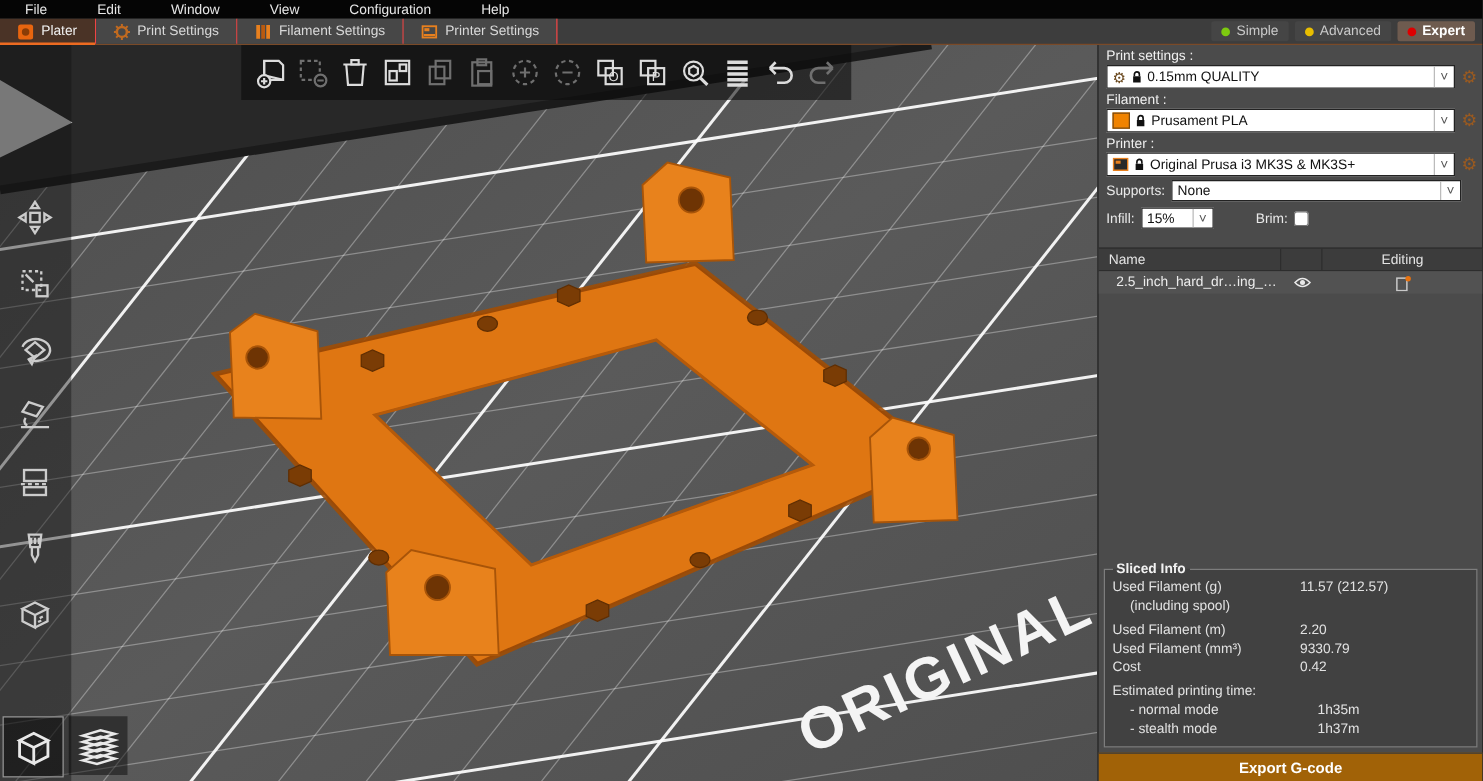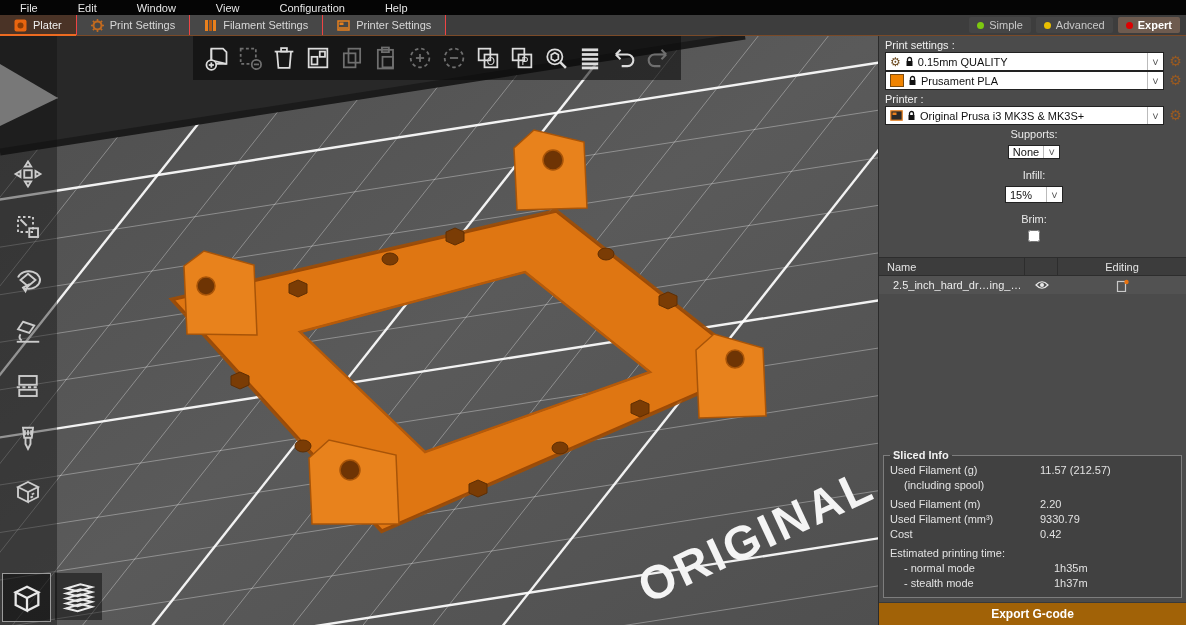--- a/index.html
+++ b/index.html
@@ -57,21 +57,21 @@
   .comborow{display:flex;align-items:center;gap:4px;padding:0 3px 0 6px;}
   .combo{flex:1;height:17px;background:#ffffff;border:1px solid #222;display:flex;align-items:center;
     gap:4px;padding:0 0 0 4px;color:#111;overflow:hidden;white-space:nowrap;}
   .combo .val{flex:1;font-size:11px;color:#111;overflow:hidden;text-overflow:ellipsis;}
   .combo .chev{width:15px;align-self:stretch;border-left:1px solid #bbb;display:flex;align-items:center;justify-content:center;color:#555;flex:none;}
   .gearbtn{width:15px;height:15px;flex:none;color:#9a5a20;font-size:14px;line-height:15px;text-align:center;}
   .swatch{width:12px;height:11px;background:#F08300;border:1px solid #7a4a10;flex:none;}
   .gearglyph{color:#6b4a20;font-size:12px;line-height:12px;flex:none;}
   .lock{flex:none;}
   .minicombo{width:52px;flex:none;}
-  .inline-row{display:flex;align-items:center;gap:5px;padding:3px 3px 2px 6px;flex-direction:column;}
+  .inline-row{display:flex;align-items:center;gap:5px;padding:3px 3px 2px 6px;}
   .inline-row .spacer{width:24px;}
   input[type=checkbox]{width:12px;height:12px;margin:0;}
 
   
   #objtable{margin-top:13px;}
   .thead{display:flex;height:17px;background:#3c3c3c;border-top:1px solid #2d2d2d;border-bottom:1px solid #2d2d2d;
     align-items:center;color:#e4e4e4;}
   .thead .c1{flex:1;padding-left:8px;border-right:1px solid #2d2d2d;align-self:stretch;display:flex;align-items:center;}
   .thead .c2{width:32px;border-right:1px solid #2d2d2d;align-self:stretch;}
   .thead .c3{width:128px;text-align:center;}
@@ -436,20 +436,21 @@
         <svg class="lock" width="9" height="11">
             <path d="M2.5 5 V3.5 a2 2 0 0 1 4 0 V5" stroke="#111" fill="none" stroke-width="1.3"></path>
             <rect x="1.5" y="5" width="6" height="5" fill="#111"></rect>
           </svg>
         <span class="val">0.15mm QUALITY</span>
         <span class="chev">˅</span>
       </div>
       <div class="gearbtn">⚙</div>
     </div>
 
+    <div class="sec-label">Filament :</div>
     <div class="comborow">
       <div class="combo">
         <span class="swatch"></span>
         <svg class="lock" width="9" height="11">
             <path d="M2.5 5 V3.5 a2 2 0 0 1 4 0 V5" stroke="#111" fill="none" stroke-width="1.3"></path>
             <rect x="1.5" y="5" width="6" height="5" fill="#111"></rect>
           </svg>
         <span class="val">Prusament PLA</span>
         <span class="chev">˅</span>
       </div>

